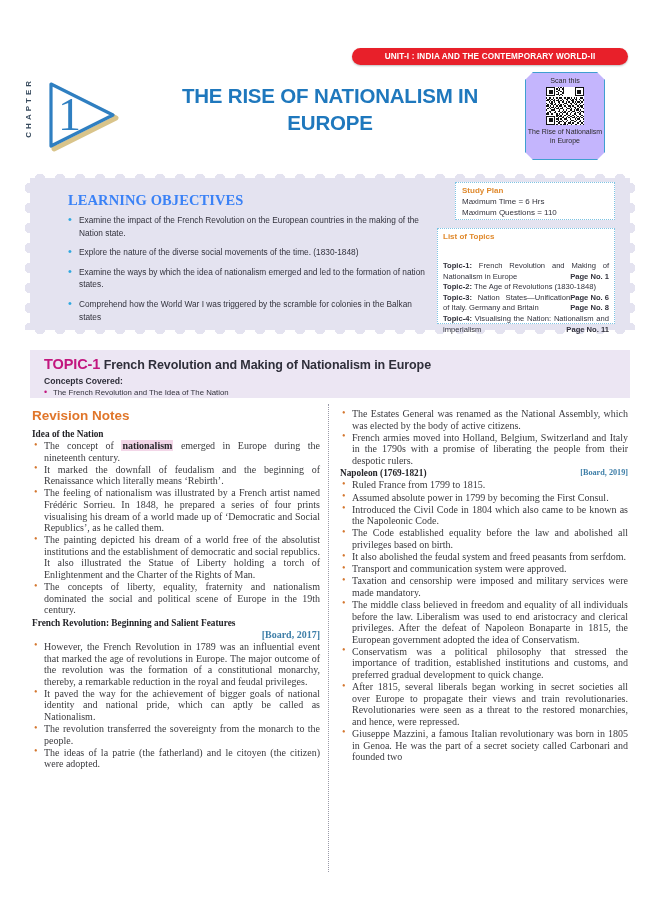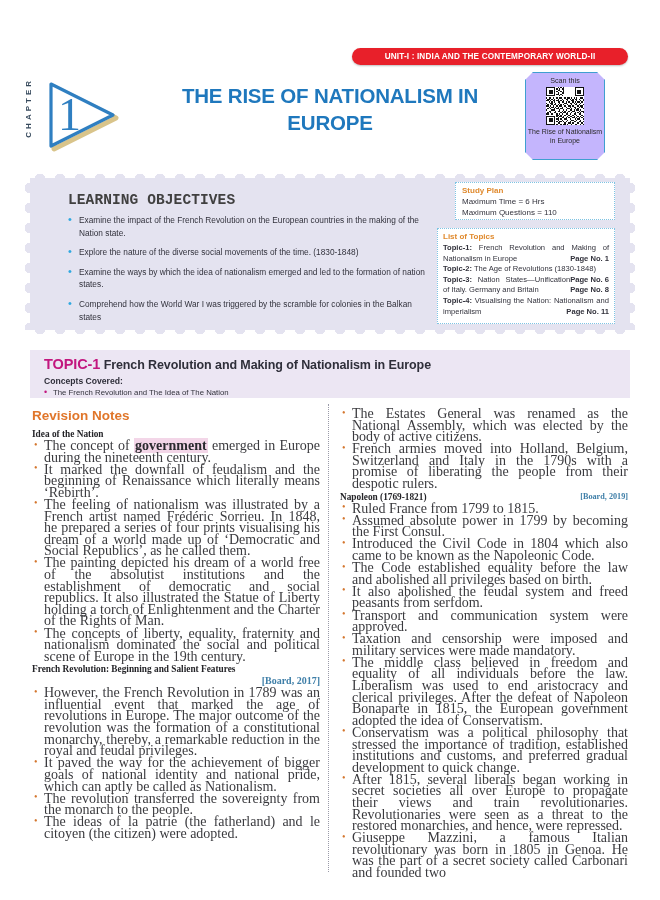--- a/index.html
+++ b/index.html
@@ -91,22 +91,22 @@
     position:absolute; top:8px; width:9px; height:152px;
     background:
       radial-gradient(circle 5.5px at 9px 10px, #e4e3f0 99%, transparent 100%) repeat-y;
     background-size:9px 20px;
   }
   .stamp-scallop-left { left:-9px; }
   .stamp-scallop-right { right:-9px; transform:scaleX(-1); }
 
   .lo-title {
     position:absolute; left:38px; top:22px;
-    font-family:Liberation Mono, monospace;
-    font-weight:bold; font-size:14.5px; color:#404040; letter-spacing:.1px;
+    font-family:Liberation Serif, serif;
+    font-weight:bold; font-size:14.5px; color:#3b82f6; letter-spacing:.1px;
   }
   .lo-list { position:absolute; left:38px; top:44px; width:368px; }
   .lo-item {
     position:relative; padding-left:11px; margin-bottom:7px;
     font-family:"Liberation Sans", sans-serif;
     font-size:8.3px; line-height:12.6px; color:#32323c;
   }
   .lo-item::before {
     content:"•"; position:absolute; left:0; top:-1px;
     color:#2ea8e0; font-size:11px; line-height:12px;
@@ -126,21 +126,21 @@
     font-family:"Liberation Sans", sans-serif;
     font-size:8px; color:#32323c; line-height:11px;
   }
   .topic-list {
     position:absolute; left:437px; top:228px; width:178px; height:96px;
     border:1px dotted #7fc4e3; background:#fff;
     padding:3px 5px;
   }
   .tl-title {
     font-family:"Liberation Sans", sans-serif;
-    font-size:8px; font-weight:bold; color:#e08a2e; margin-bottom:2px;
+    font-size:8px; font-weight:bold; color:#e08a2e; margin-bottom:20px;
   }
   .tl-item {
     font-family:"Liberation Sans", sans-serif;
     font-size:7.6px; line-height:10.6px; color:#32323c;
     text-align:justify;
   }
   .tl-item b { font-weight:bold; }
   .tl-page { font-weight:bold; float:right; }
 
   
@@ -193,21 +193,21 @@
   }
   .board-only {
     text-align:right;
     font-family:"Liberation Serif", serif;
     font-weight:bold; font-size:10px; color:#3f7fa8;
     margin-bottom:1px;
   }
   .bul {
     position:relative; padding-left:12px;
     font-family:"Liberation Serif", serif;
-    font-size:14px; line-height:11.6px; color:#3a3a3e;
+    font-size:10px; line-height:11.6px; color:#3a3a3e;
     text-align:justify; margin-bottom:.5px;
   }
   .bul::before {
     content:"•"; position:absolute; left:2px; top:-1.5px;
     color:#d4762e; font-size:10px;
   }
   .hl { background:#f3d6e8; color:#2a2a2e; font-weight:bold; padding:0 1px; }
 </style>
 </head>
 <body>
@@ -487,21 +487,21 @@
       <span>French Revolution and Making of Nationalism in Europe</span>
     </div>
     <div class="tb-sub">Concepts Covered:</div>
     <div class="tb-bullet">The French Revolution and The Idea of The Nation</div>
   </div>
 
   <div class="rn-title">Revision Notes</div>
   <div class="divider"></div>
   <div class="col col-left" id="rn-left">
       <div class="sec-head">Idea of the Nation</div>
-      <div class="bul">The concept of <span class="hl">government</span> emerged in Europe during the nineteenth century.</div>
+      <div class="bul">The concept of <span class="hl">nationalism</span> emerged in Europe during the nineteenth century.</div>
       <div class="bul">It marked the downfall of feudalism and the beginning of Renaissance which literally means ‘Rebirth’.</div>
       <div class="bul">The feeling of nationalism was illustrated by a French artist named Frédéric Sorrieu. In 1848, he prepared a series of four prints visualising his dream of a world made up of ‘Democratic and Social Republics’, as he called them.</div>
       <div class="bul">The painting depicted his dream of a world free of the absolutist institutions and the establishment of democratic and social republics. It also illustrated the Statue of Liberty holding a torch of Enlightenment and the Charter of the Rights of Man.</div>
       <div class="bul">The concepts of liberty, equality, fraternity and nationalism dominated the social and political scene of Europe in the 19th century.</div>
       <div class="sec-head">French Revolution: Beginning and Salient Features</div>
       <div class="board-only">[Board, 2017]</div>
       <div class="bul">However, the French Revolution in 1789 was an influential event that marked the age of revolutions in Europe. The major outcome of the revolution was the formation of a constitutional monarchy, thereby, a remarkable reduction in the royal and feudal privileges.</div>
       <div class="bul">It paved the way for the achievement of bigger goals of national identity and national pride, which can aptly be called as Nationalism.</div>
       <div class="bul">The revolution transferred the sovereignty from the monarch to the people.</div>
       <div class="bul">The ideas of la patrie (the fatherland) and le citoyen (the citizen) were adopted.</div>

